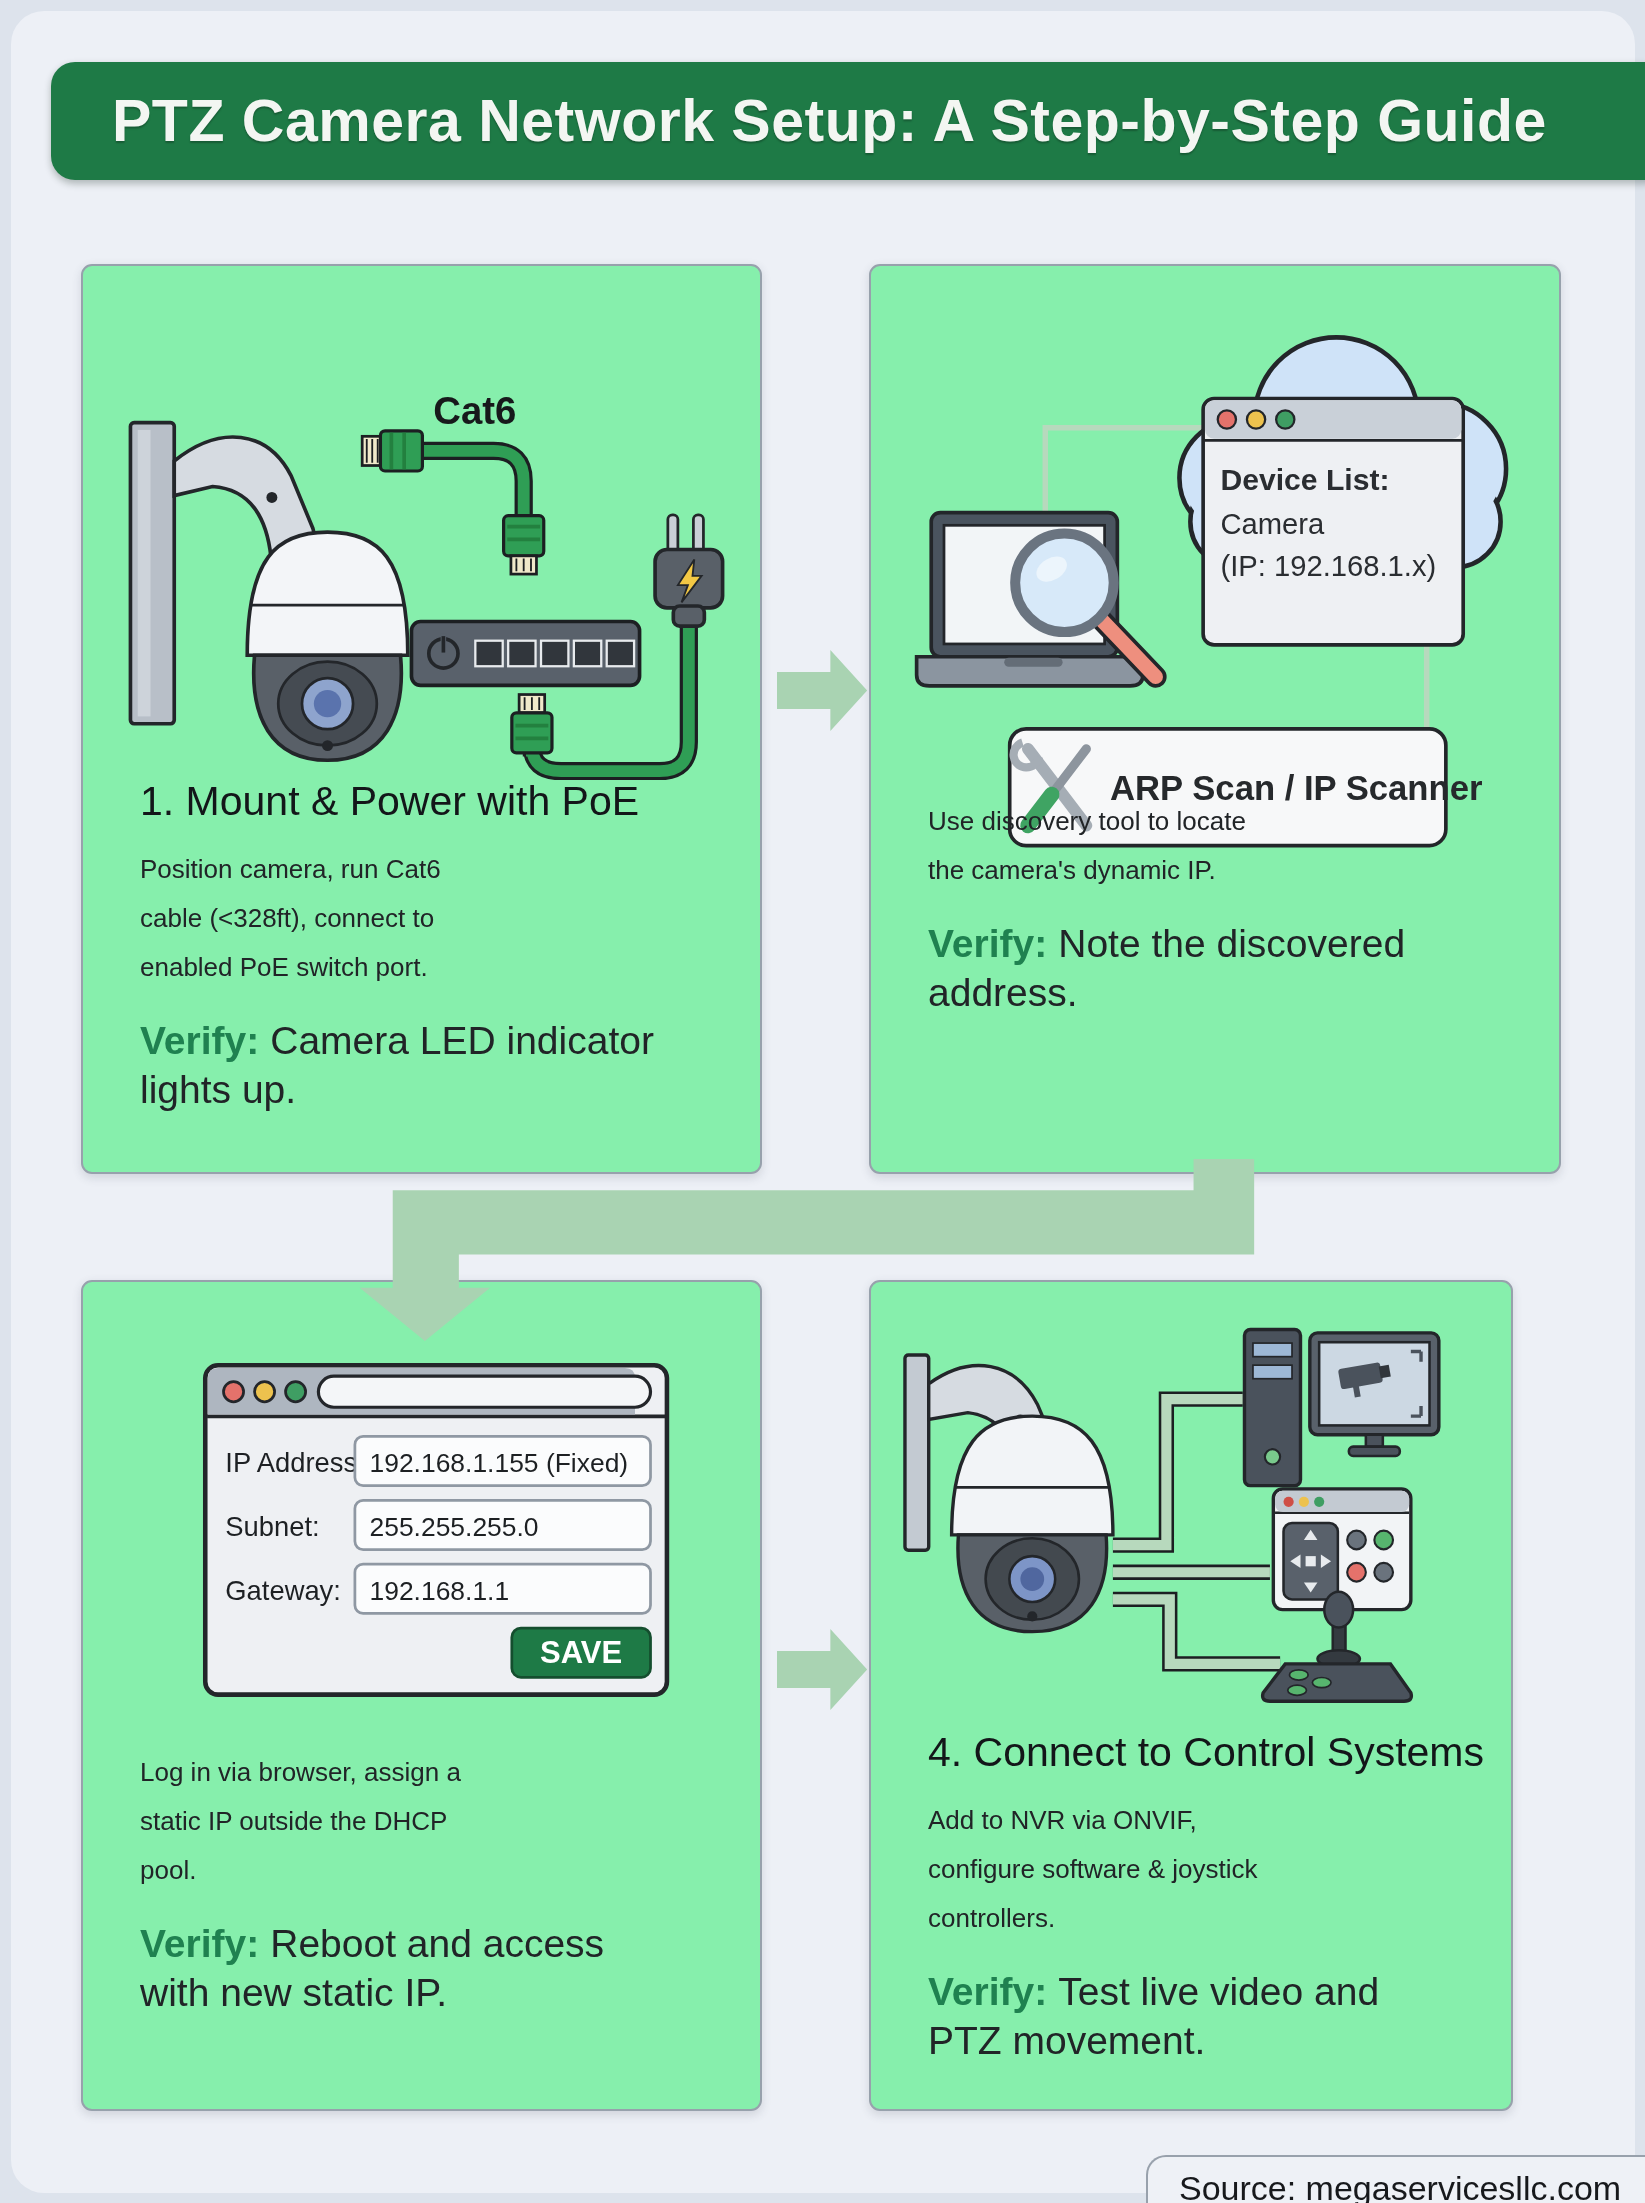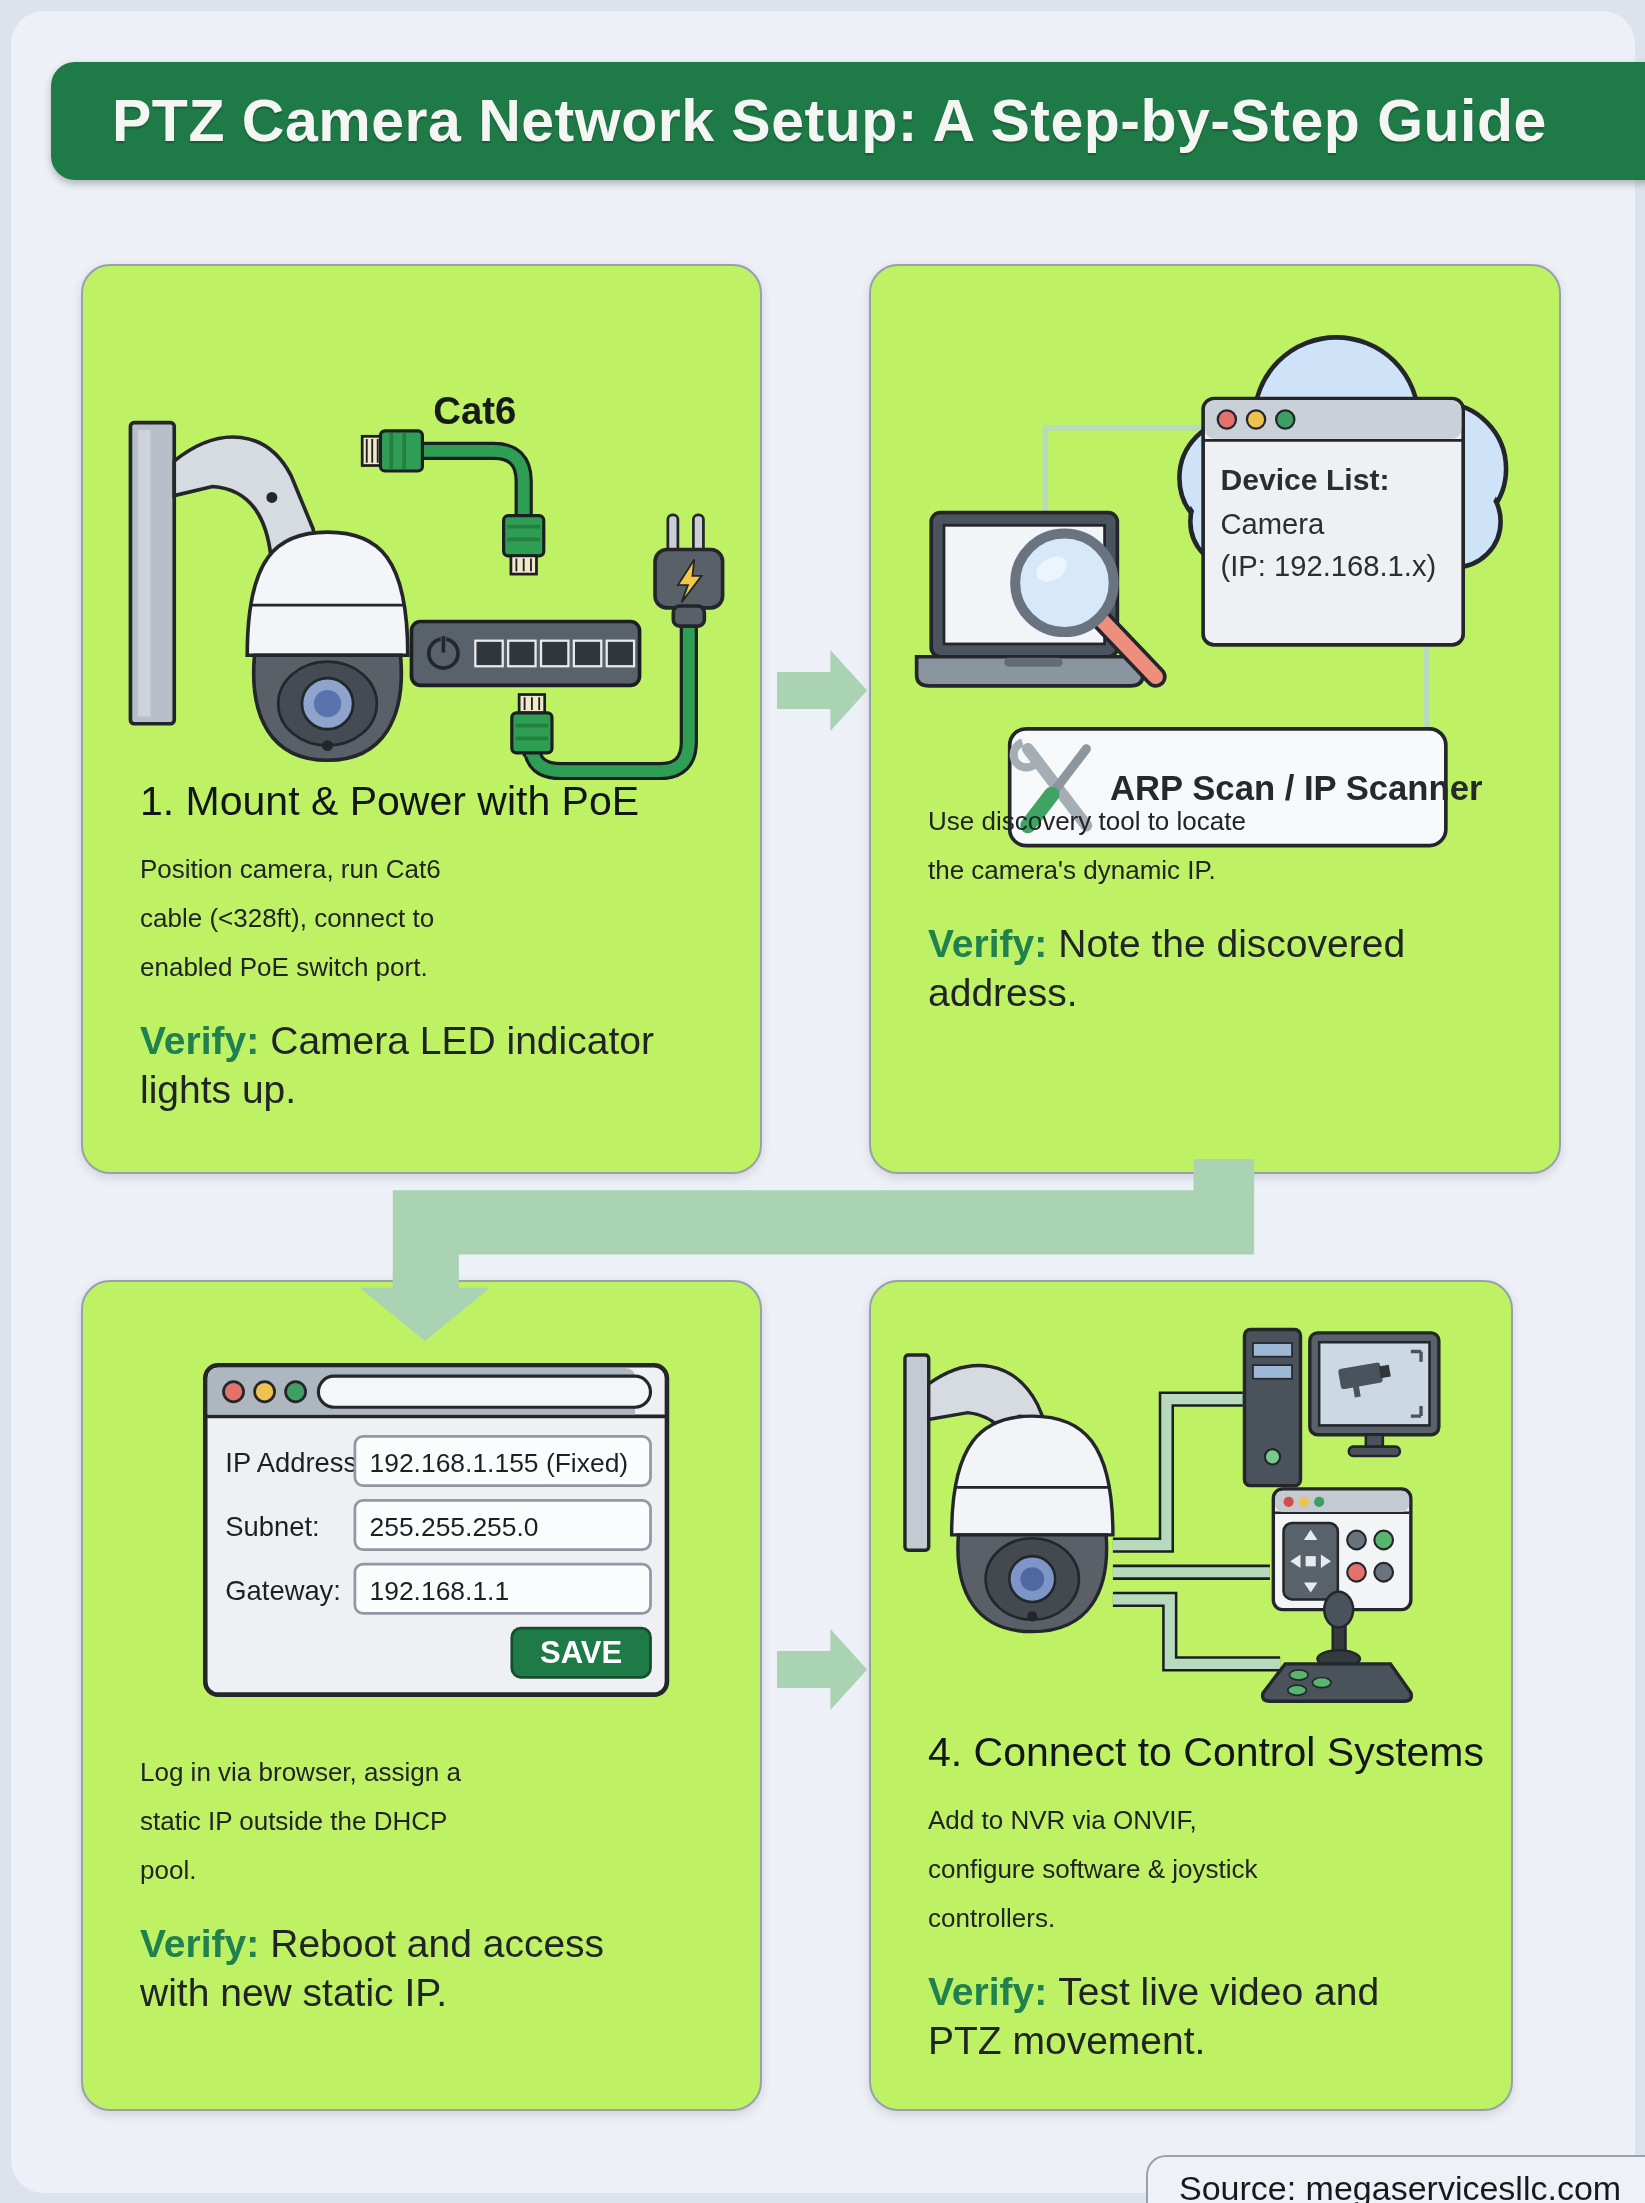--- a/index.html
+++ b/index.html
@@ -3,21 +3,21 @@
 <meta charset="utf-8">
 <style>
   html,body{margin:0;padding:0;background:#c9d2de;}
   .page{position:relative;width:1646px;height:2204px;background:#dde3ec;overflow:hidden;
         font-family:"Liberation Sans",sans-serif;color:#1b1e21;}
   .panel{position:absolute;left:11px;top:11px;right:11px;bottom:11px;background:#edf0f6;border-radius:33px;}
   .banner{position:absolute;left:51px;top:62px;width:1616px;height:118px;background:#1e7a46;
           border-radius:24px;box-shadow:0 3.7px 7.3px rgba(20,40,30,.28);display:flex;align-items:center;}
   .banner h1{margin:0 0 0 61px;font-size:59px;font-weight:700;color:#f3f6f2;letter-spacing:0.5px;
              text-shadow:0 1.8px 1.8px rgba(0,0,0,.25);}
-  .card{position:absolute;background:#bef264;border:2.8px solid #97a1ac;border-radius:29px;
+  .card{position:absolute;background:#86efac;border:2.8px solid #97a1ac;border-radius:11px;
         box-shadow:0 3.7px 9.2px rgba(60,70,90,.16);box-sizing:border-box;}
   #card1{left:81px;top:264px;width:681px;height:910px;}
   #card2{left:869px;top:264px;width:692px;height:910px;}
   #card3{left:81px;top:1280px;width:681px;height:831px;}
   #card4{left:869px;top:1280px;width:644px;height:831px;}
   .illus{position:absolute;left:0;top:0;width:100%;}
   .txt{position:absolute;left:57px;right:26px;}
   .row1 .txt{top:511px;}
   .row2 .txt{top:446px;}
   .step-h{margin:0;font-size:41px;line-height:1.18;font-weight:400;color:#131619;}

